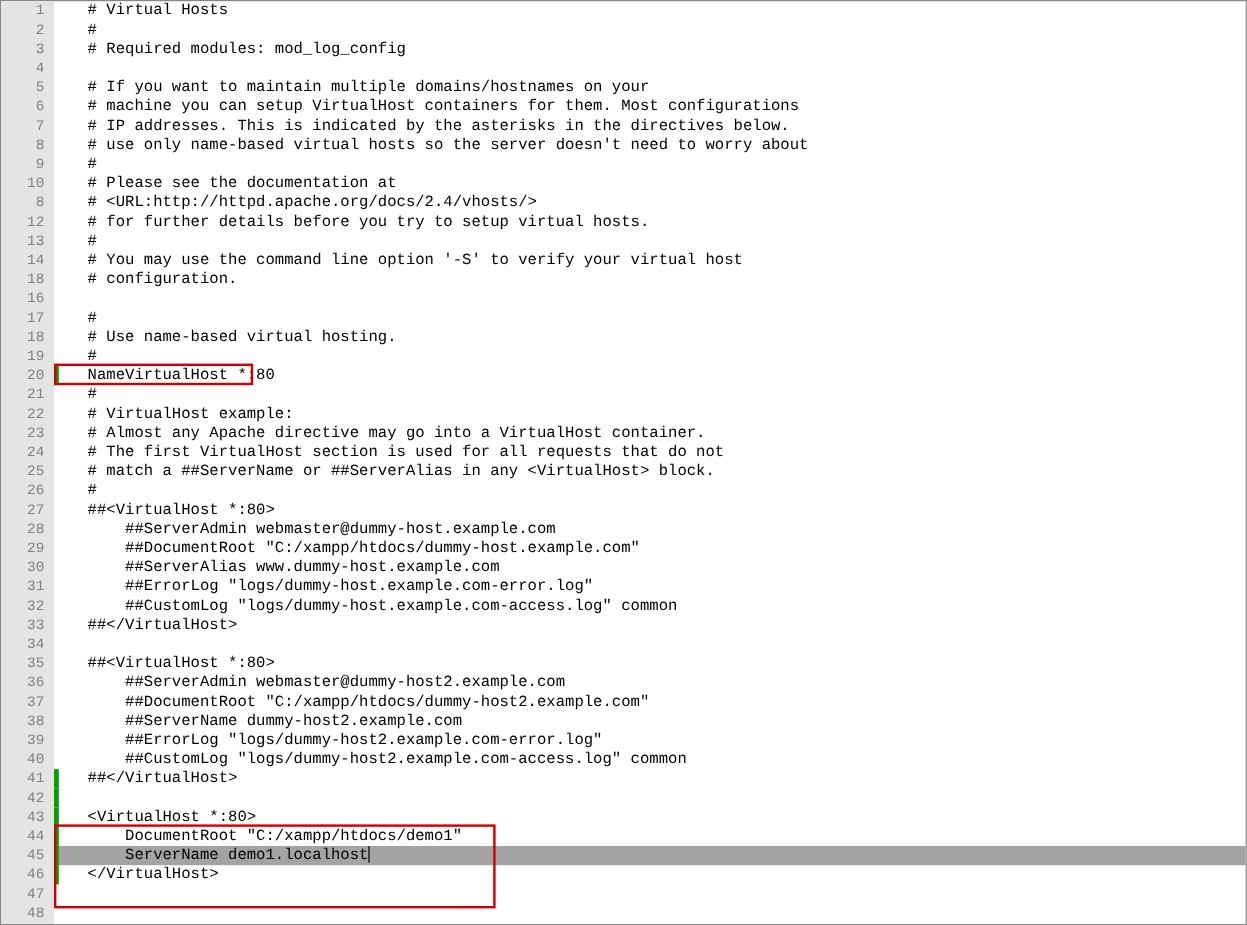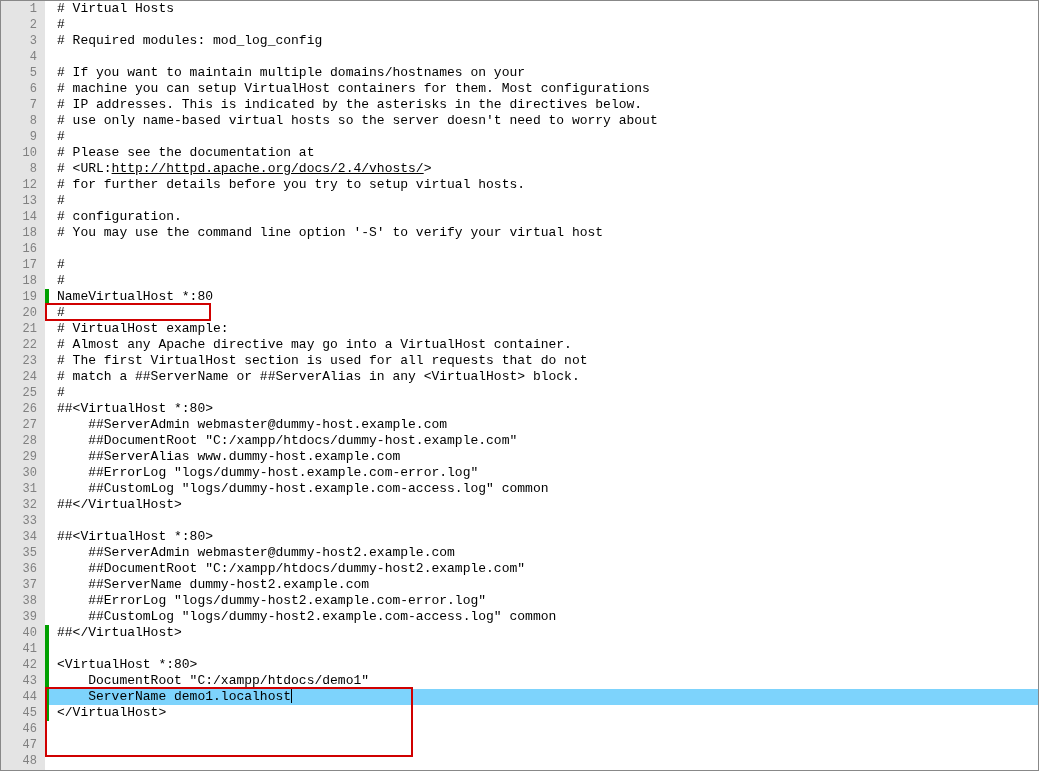--- a/index.html
+++ b/index.html
@@ -48,28 +48,27 @@
   }
   .change-marker {
     position: absolute;
     left: 0;
     top: 0;
     width: 4px;
     height: 16px;
     background: #00a000;
   }
   .code-text {
-    padding-left: 12px;
+    padding-left: 28px;
     color: #000000;
   }
   .underline {
-    text-decoration: underline;
   }
   .current-line {
-    background: #7dd3fc;
+    background: #a3a3a3;
   }
   .caret {
     display: inline-block;
     width: 1px;
     height: 14px;
     background: #000;
     vertical-align: middle;
     position: relative;
     top: -1px;
   }
@@ -142,24 +141,25 @@
       <div class="line"><span class="code-text"></span></div>
       <div class="line"><span class="code-text"># If you want to maintain multiple domains/hostnames on your</span></div>
       <div class="line"><span class="code-text"># machine you can setup VirtualHost containers for them. Most configurations</span></div>
       <div class="line"><span class="code-text"># IP addresses. This is indicated by the asterisks in the directives below.</span></div>
       <div class="line"><span class="code-text"># use only name-based virtual hosts so the server doesn't need to worry about</span></div>
       <div class="line"><span class="code-text">#</span></div>
       <div class="line"><span class="code-text"># Please see the documentation at</span></div>
       <div class="line"><span class="code-text"><span># &lt;URL:</span><span class="underline">http://httpd.apache.org/docs/2.4/vhosts/</span><span>&gt;</span></span></div>
       <div class="line"><span class="code-text"># for further details before you try to setup virtual hosts.</span></div>
       <div class="line"><span class="code-text">#</span></div>
+      <div class="line"><span class="code-text"># You may use the command line option '-S' to verify your virtual host</span></div>
       <div class="line"><span class="code-text"># configuration.</span></div>
-      <div class="line"><span class="code-text"># You may use the command line option '-S' to verify your virtual host</span></div>
       <div class="line"><span class="code-text"></span></div>
       <div class="line"><span class="code-text">#</span></div>
+      <div class="line"><span class="code-text"># Use name-based virtual hosting.</span></div>
       <div class="line"><span class="code-text">#</span></div>
       <div class="line"><div class="change-marker"></div><span class="code-text">NameVirtualHost *:80</span></div>
       <div class="line"><span class="code-text">#</span></div>
       <div class="line"><span class="code-text"># VirtualHost example:</span></div>
       <div class="line"><span class="code-text"># Almost any Apache directive may go into a VirtualHost container.</span></div>
       <div class="line"><span class="code-text"># The first VirtualHost section is used for all requests that do not</span></div>
       <div class="line"><span class="code-text"># match a ##ServerName or ##ServerAlias in any &lt;VirtualHost&gt; block.</span></div>
       <div class="line"><span class="code-text">#</span></div>
       <div class="line"><span class="code-text">##&lt;VirtualHost *:80&gt;</span></div>
       <div class="line"><span class="code-text">    ##ServerAdmin webmaster@dummy-host.example.com</span></div>

